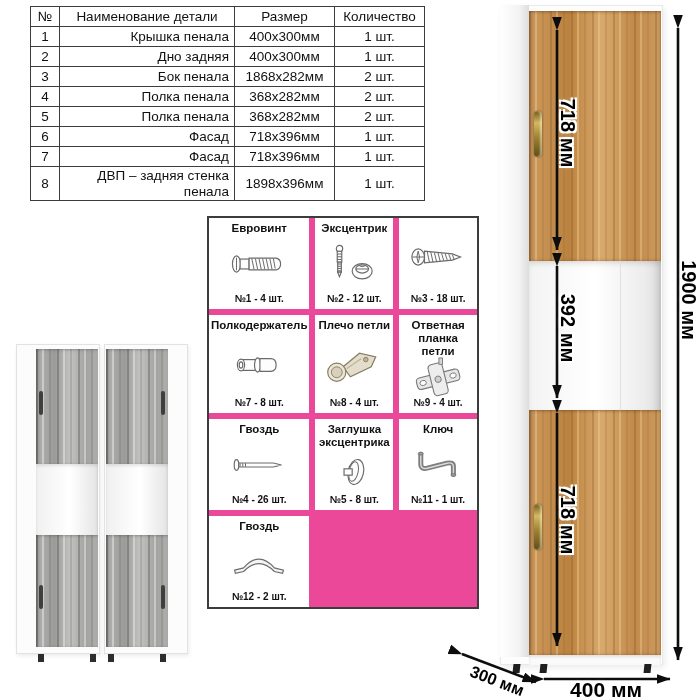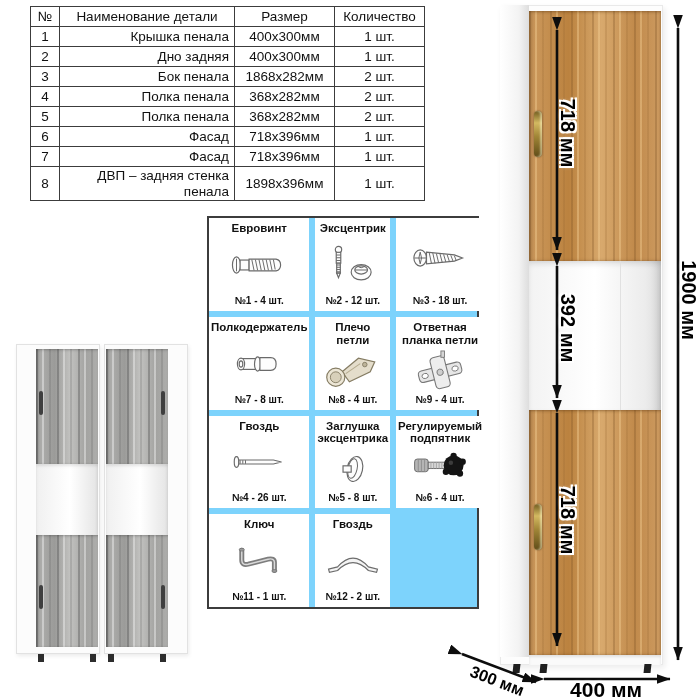--- a/index.html
+++ b/index.html
@@ -10,21 +10,21 @@
   table.parts{position:absolute;left:30px;top:6px;border-collapse:collapse;
               font-size:13.5px;table-layout:fixed;width:394px;background:#fff;}
   table.parts td,table.parts th{border:1.5px solid #3c3c3c;padding:0 5px;height:19px;
               font-weight:normal;line-height:1.15;overflow:hidden;}
   table.parts .c{text-align:center;}
   table.parts .l{text-align:right;}
 
   
   .hw-grid{position:absolute;left:207px;top:216px;width:268px;height:389px;
            display:grid;grid-template-columns:repeat(3,1fr);grid-template-rows:repeat(4,1fr);
-           background:#7dd3fc;border:2px solid #3c3c3c;gap:6px;}
+           background:#ec4899;border:2px solid #3c3c3c;gap:6px;}
   .hw-cell{background:#fff;display:flex;flex-direction:column;align-items:center;
            justify-content:space-between;padding:4px 2px 5px;}
   .hw-name{font-weight:bold;font-size:11.5px;text-align:center;line-height:1.12;}
   .hw-icon{flex:1;display:flex;align-items:center;justify-content:center;}
   .hw-count{font-weight:bold;font-size:10px;text-align:center;}
 
   
   .wood{background-color:#c austin;
     background-image:
       repeating-linear-gradient(90deg,
@@ -270,38 +270,20 @@
           <g transform="rotate(12 34 22)">
             <ellipse class="ic" cx="34" cy="22" rx="8.5" ry="14"></ellipse>
             <ellipse class="icl" cx="31.5" cy="22" rx="5" ry="11"></ellipse>
           </g>
           <rect class="ic" x="21" y="18.5" width="9" height="7"></rect>
         </svg>
       </div>
       <div class="hw-count">№5 - 8 шт.</div>
     </div>
 
-    <div class="hw-cell">
-      <div class="hw-name">Регулируемый подпятник</div>
-      <div class="hw-icon">
-        <svg viewBox="0 0 64 44" width="58" height="40">
-          <rect x="4" y="11" width="15" height="14" rx="3" fill="#b5b5b5" stroke="#6d6d6d" stroke-width="1.1"></rect>
-          <path d="M8 11 v14 M11.5 11 v14 M15 11 v14" stroke="#8c8c8c" stroke-width="1" fill="none"></path>
-          <rect x="19" y="14.5" width="18" height="7" fill="#d7d7d7" stroke="#6d6d6d" stroke-width="1.1"></rect>
-          <path d="M22 14.5 v7 M25 14.5 v7 M28 14.5 v7 M31 14.5 v7 M34 14.5 v7" stroke="#a2a2a2" stroke-width="1" fill="none"></path>
-          <circle cx="47" cy="18" r="11" fill="#141414"></circle>
-          <circle cx="47" cy="7.5" r="3.5" fill="#141414"></circle>
-          <circle cx="57" cy="14" r="3.5" fill="#141414"></circle>
-          <circle cx="54" cy="27" r="3.5" fill="#141414"></circle>
-          <circle cx="38.5" cy="25" r="3.5" fill="#141414"></circle>
-          <circle cx="44" cy="15" r="2.5" fill="#3c3c3c"></circle>
-        </svg>
-      </div>
-      <div class="hw-count">№6 - 4 шт.</div>
-    </div>
 
 
     <div class="hw-cell">
       <div class="hw-name">Ключ</div>
       <div class="hw-icon">
         <svg viewBox="0 0 64 44" width="58" height="40">
           <path d="M13 10 v11 q0 6 7 4.5 l22 -5.5 q7 -1.5 7 3.5 v9" fill="none" stroke="#7d7d7d" stroke-width="5.5" stroke-linecap="round"></path>
           <path d="M13 10 v11 q0 6 7 4.5 l22 -5.5 q7 -1.5 7 3.5 v9" fill="none" stroke="#dadada" stroke-width="1.6" stroke-linecap="round"></path>
           <ellipse cx="13" cy="9.5" rx="2.8" ry="1.6" fill="#9a9a9a" stroke="#6d6d6d" stroke-width="0.8"></ellipse>
           <ellipse cx="49" cy="33" rx="2.8" ry="1.6" fill="#9a9a9a" stroke="#6d6d6d" stroke-width="0.8"></ellipse>

